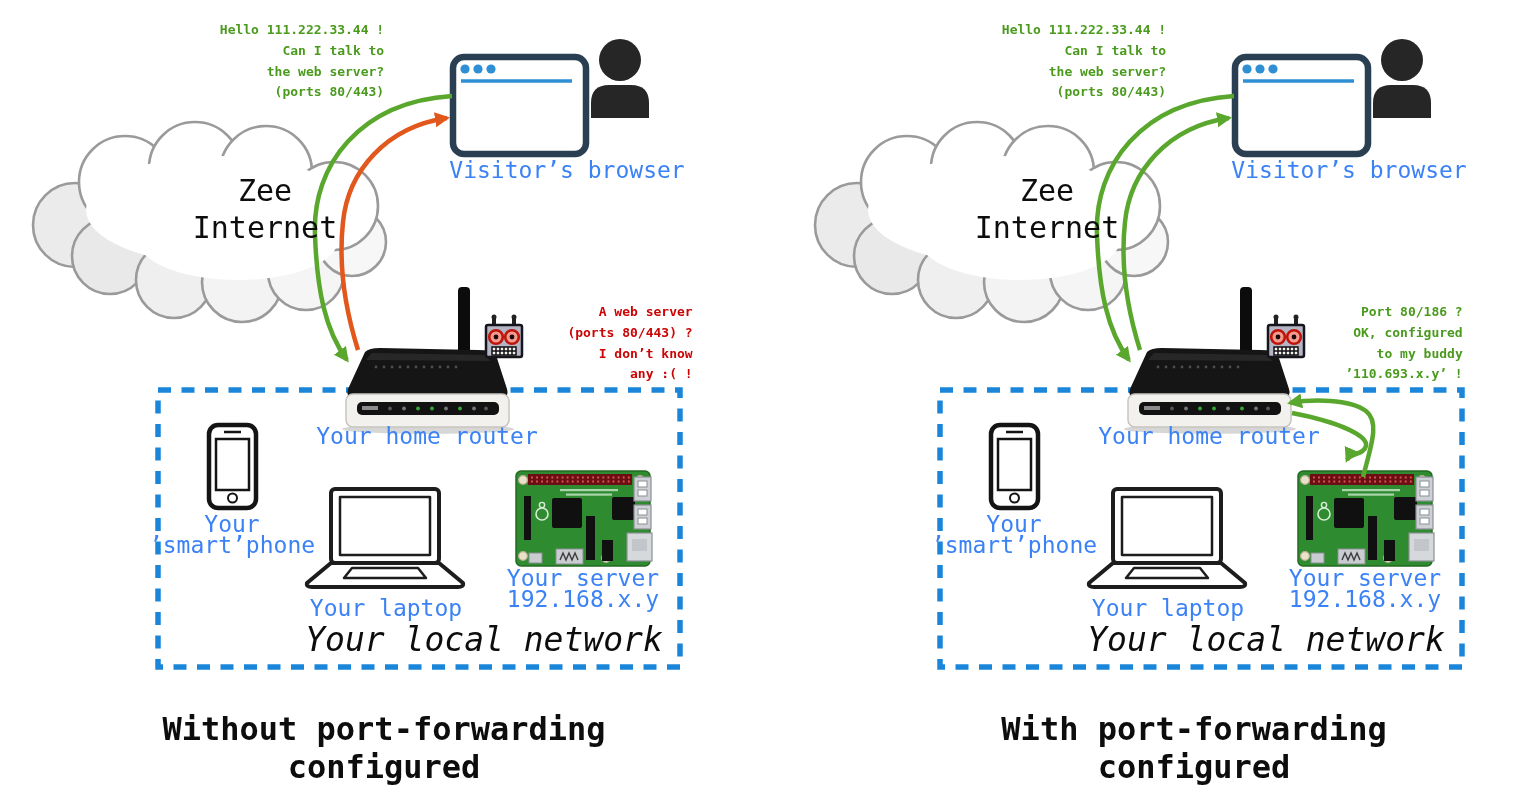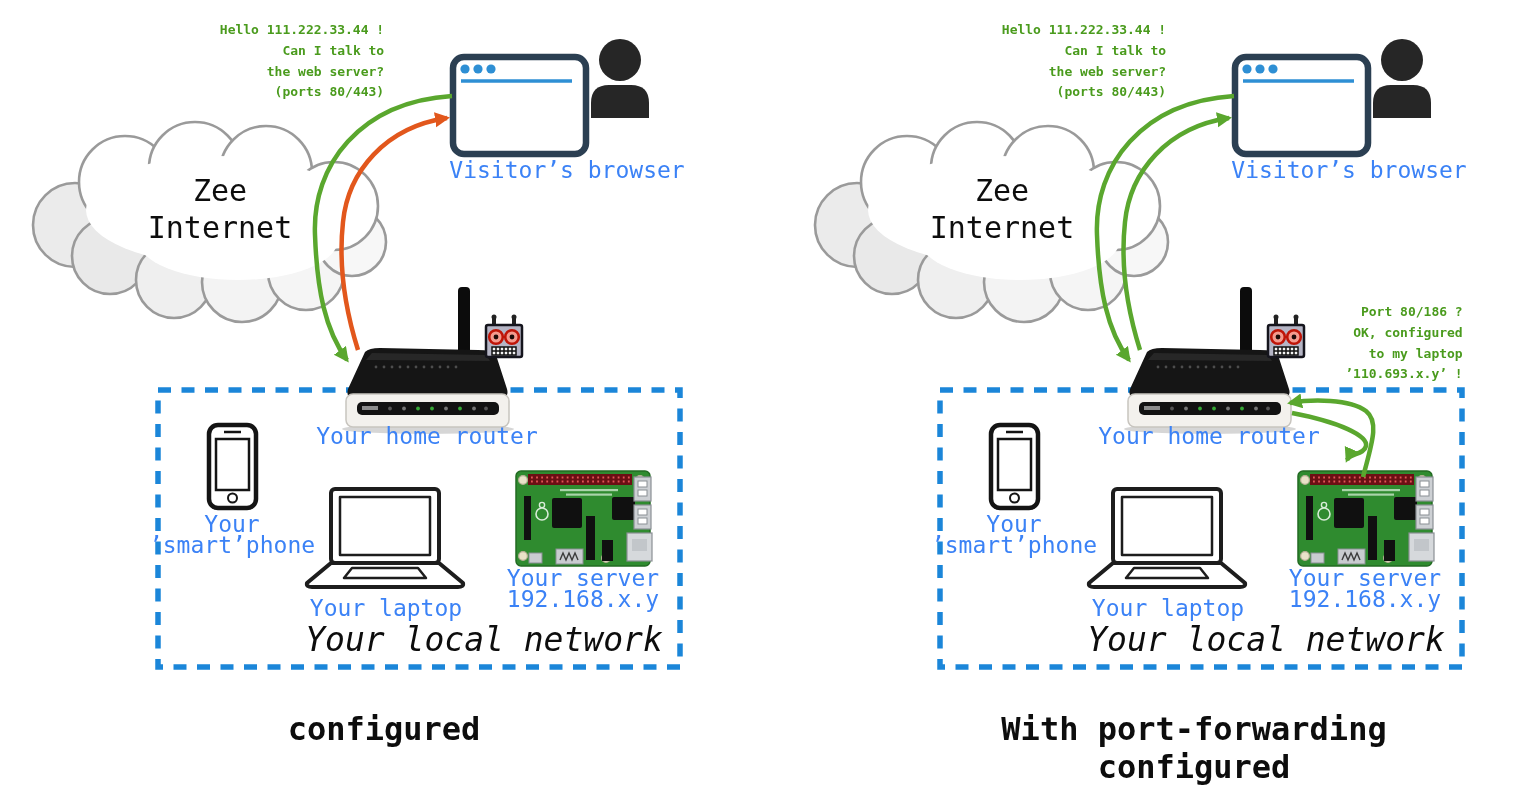--- a/index.html
+++ b/index.html
@@ -6,21 +6,21 @@
   #canvas{
     position:relative;width:1523px;height:808px;background:#fff;overflow:hidden;
     font-family:"DejaVu Sans Mono","Liberation Mono",monospace;
   }
   #art{position:absolute;left:0;top:0;}
   .txt{position:absolute;transform:translateX(-50%);text-align:center;white-space:nowrap;color:#141414;}
   .msg{font-weight:bold;font-size:13px;line-height:20.8px;text-align:right;}
   .msg.positive{color:var(--c-green_text,#4a9b1d);}
   .msg.negative{color:var(--c-red_text,#cb0404);}
   .dev-label{font-size:23px;line-height:21px;color:#3b82f6;}
-  .cloud-label{font-size:30px;line-height:37px;color:#0d0d0d;}
+  .cloud-label{font-size:30px;line-height:37px;color:#0d0d0d;margin-left:45px;}
   .net-label{font-size:33px;line-height:36px;color:#0d0d0d;font-style:italic;}
   .caption{font-size:32px;font-weight:bold;line-height:38px;color:#0d0d0d;}
 </style>
 </head>
 <body>
 
 <div id="canvas">
 
 <svg id="art" width="1523" height="808" viewBox="0 0 1523 808">
   <defs>
@@ -199,36 +199,43 @@
 
 <div class="txt cloud-label" style="left:220px;top:172px">
   <div>Zee</div>
   <div>Internet</div>
 </div>
 
 <div class="txt dev-label" style="left:567px;top:160px">Visitor’s browser</div>
 
 <div class="txt dev-label" style="left:427px;top:426px">Your home router</div>
 
+<div class="txt msg negative" style="left:630px;top:302px">
+  <div>A web server</div>
+  <div>(ports 80/443) ?</div>
+  <div>I don’t know</div>
+  <div>any :( !</div>
+</div>
 
 <div class="txt dev-label" style="left:232px;top:514px">
   <div>Your</div>
   <div>’smart’phone</div>
 </div>
 
 <div class="txt dev-label" style="left:386px;top:598px">Your laptop</div>
 
 <div class="txt dev-label" style="left:583px;top:568px">
   <div>Your server</div>
   <div>192.168.x.y</div>
 </div>
 
 <div class="txt net-label" style="left:484px;top:622px">Your local network</div>
 
 <div class="txt caption" style="left:384px;top:710px">
+  <div>Without port-forwarding</div>
   <div>configured</div>
 </div>
 
 <div class="txt msg positive" style="left:1084px;top:20px">
   <div>Hello 111.222.33.44 !</div>
   <div>Can I talk to</div>
   <div>the web server?</div>
   <div>(ports 80/443)</div>
 </div>
 
@@ -237,21 +244,21 @@
   <div>Internet</div>
 </div>
 
 <div class="txt dev-label" style="left:1349px;top:160px">Visitor’s browser</div>
 
 <div class="txt dev-label" style="left:1209px;top:426px">Your home router</div>
 
 <div class="txt msg positive" style="left:1404px;top:302px">
   <div>Port 80/186 ?</div>
   <div>OK, configured</div>
-  <div>to my laptop</div>
+  <div>to my buddy</div>
   <div>’110.693.x.y’ !</div>
 </div>
 
 <div class="txt dev-label" style="left:1014px;top:514px">
   <div>Your</div>
   <div>’smart’phone</div>
 </div>
 
 <div class="txt dev-label" style="left:1168px;top:598px">Your laptop</div>
 

